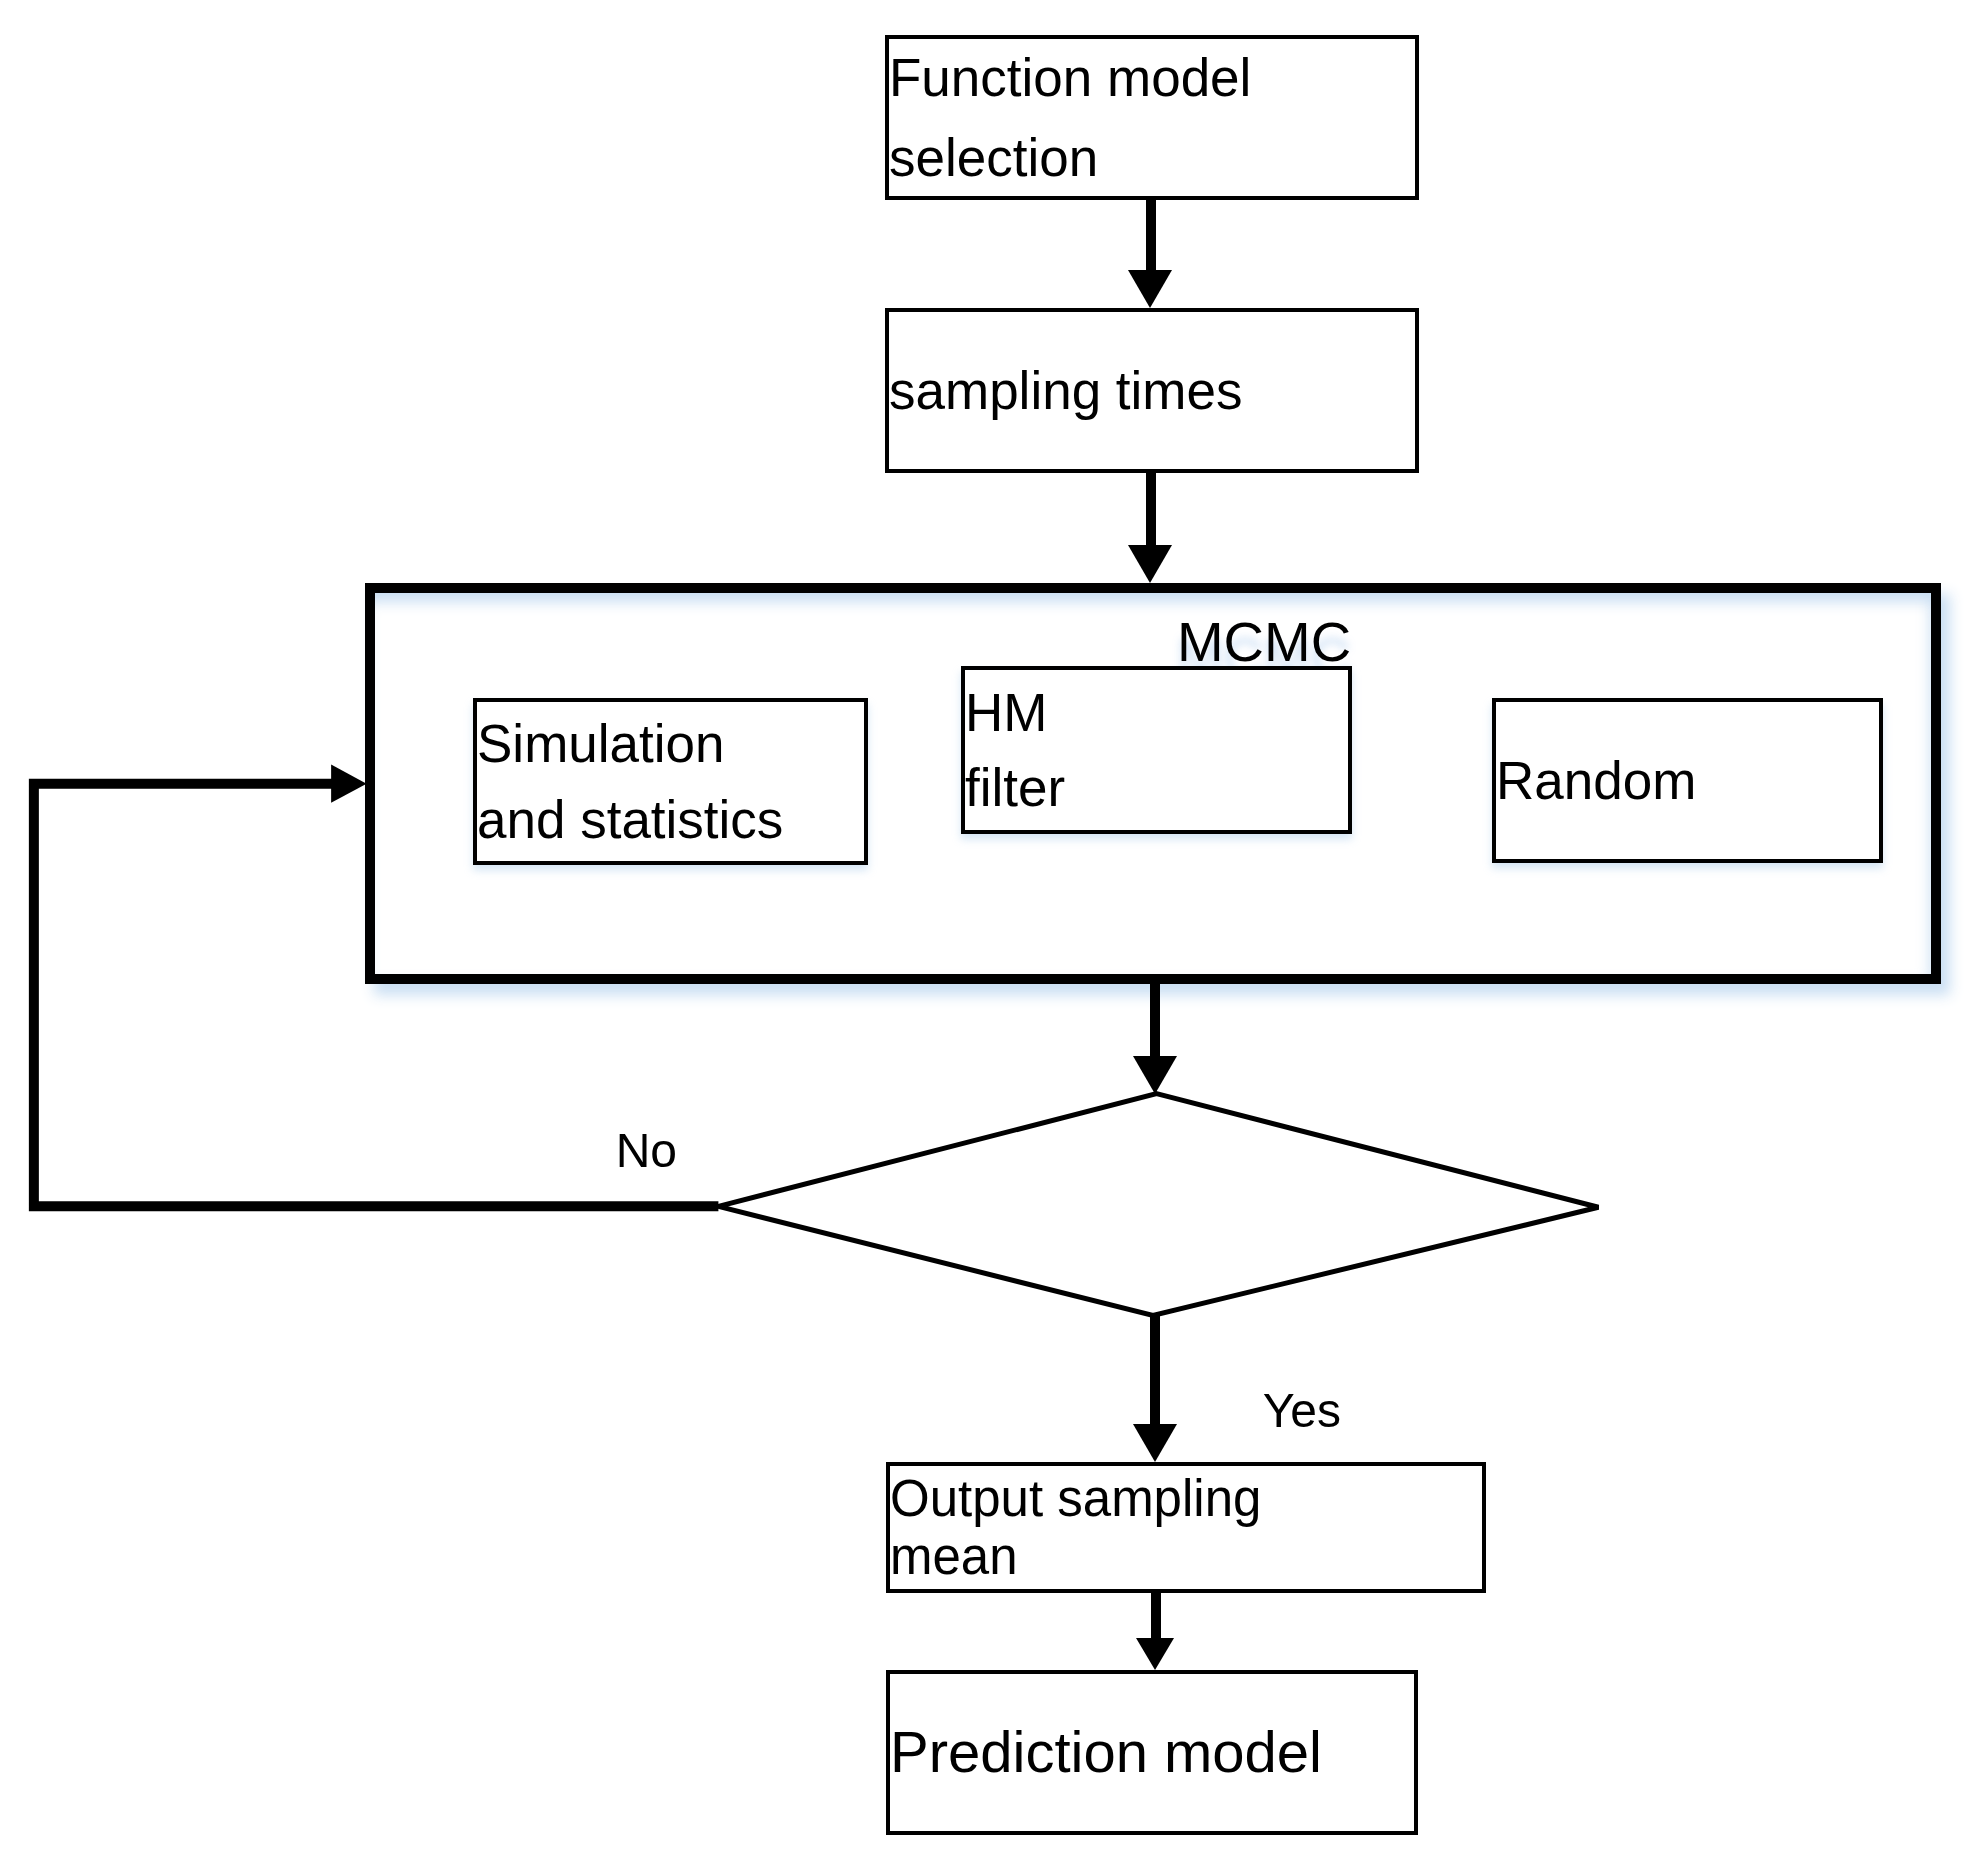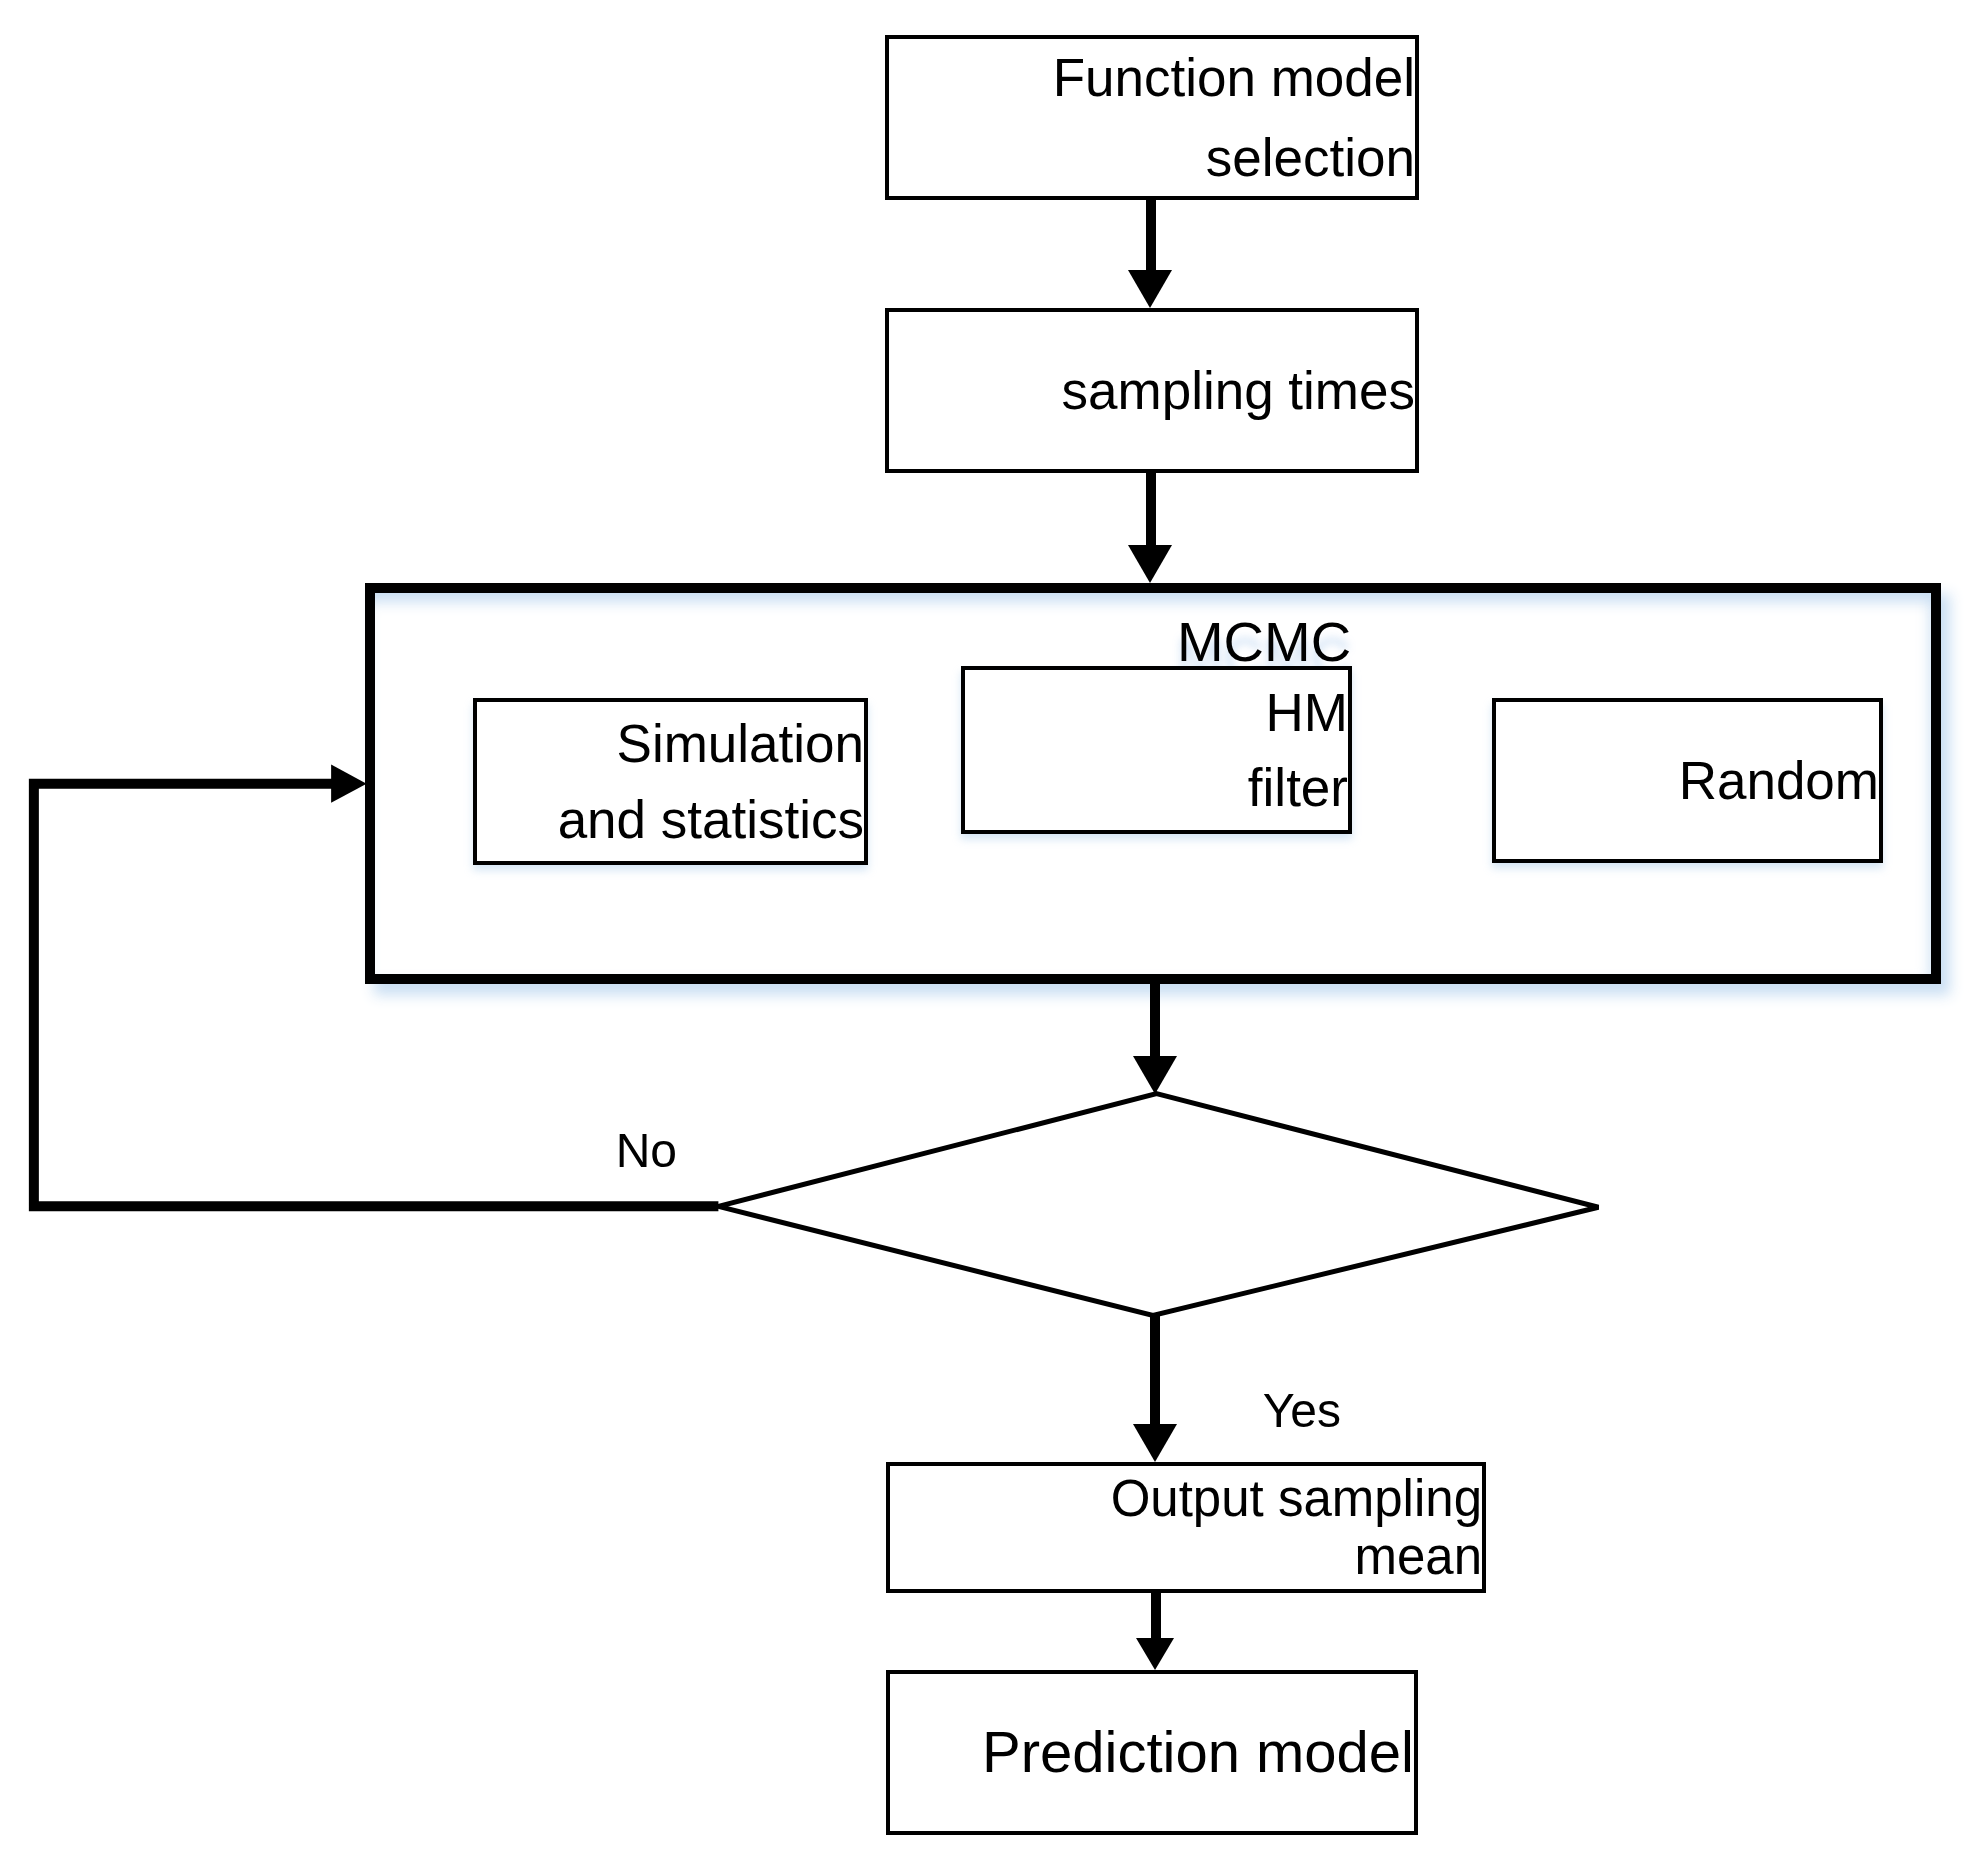--- a/index.html
+++ b/index.html
@@ -16,21 +16,21 @@
     color: #000000;
     overflow: hidden;
   }
   .node {
     position: absolute;
     box-sizing: border-box;
     border: 4.5px solid #000000;
     background: #ffffff;
     display: flex;
     flex-direction: column;
-    align-items: flex-end;
+    align-items: flex-start;
     justify-content: center;
     text-align: center;
     line-height: 1.45;
     font-size: 53px;
     z-index: 3;
   }
   .node span { display: block; white-space: nowrap; }
 
   #box-function      { left: 885px;  top: 35px;   width: 534px; height: 165px; line-height: 1.5; }
   #box-determination { left: 885px;  top: 308px;  width: 534px; height: 165px; line-height: 1.5; }

